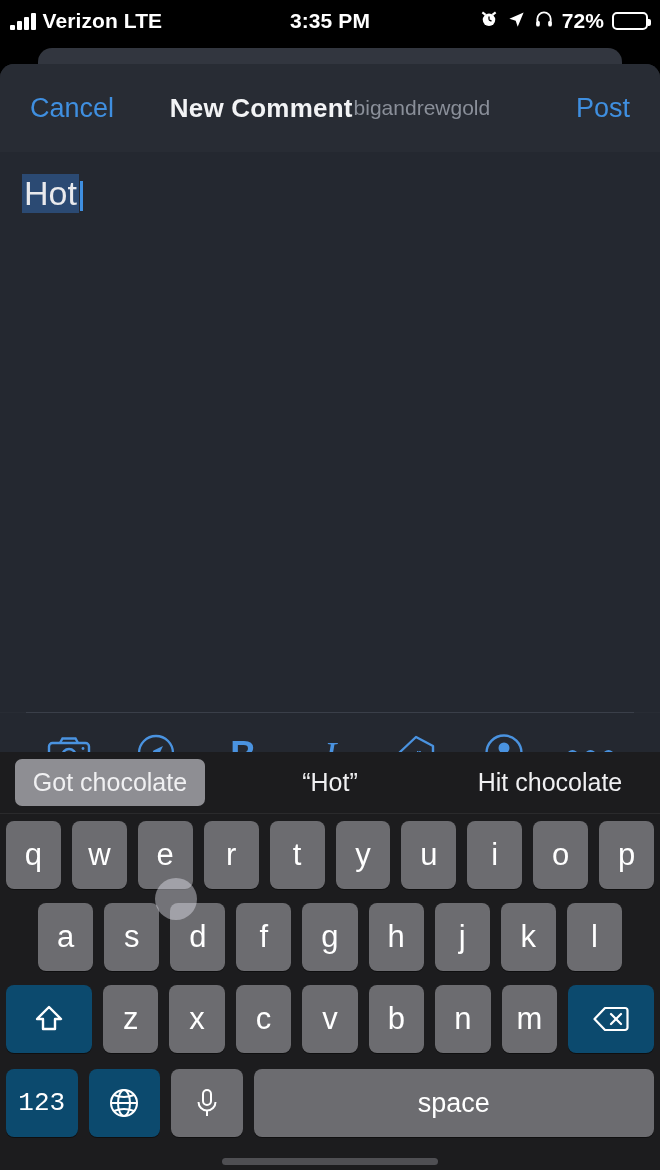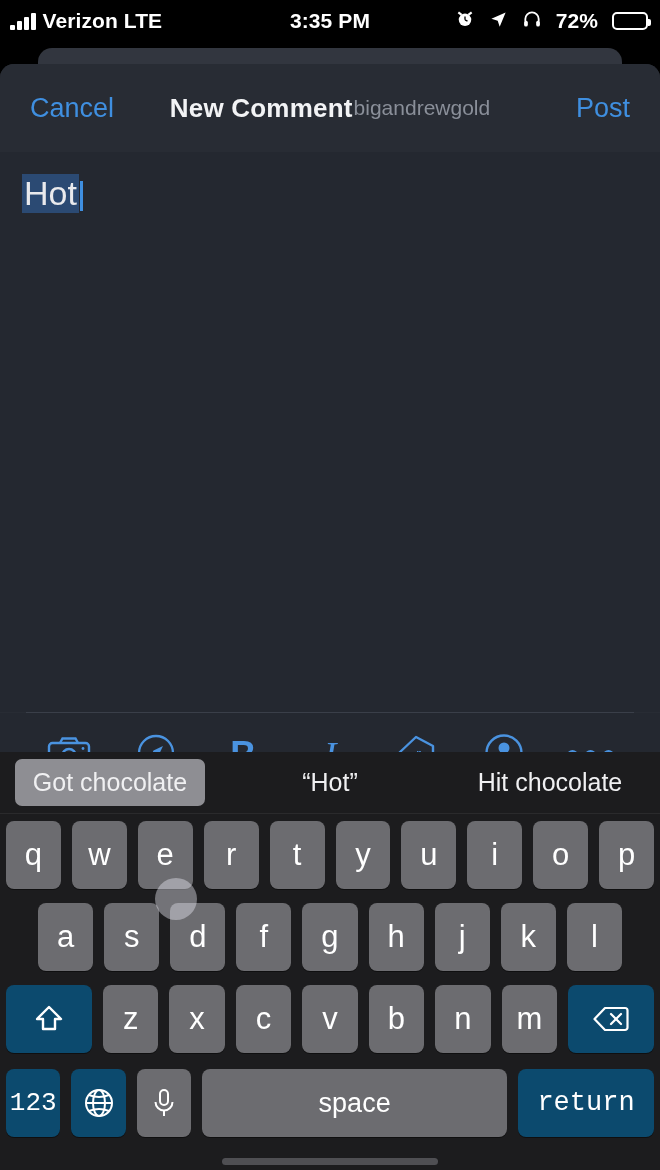--- a/index.html
+++ b/index.html
@@ -25,21 +25,21 @@
   .sb-left {
     position: absolute; left: 10px; top: 0; height: 42px;
     display: flex; align-items: center; gap: 7px;
   }
   .sb-center {
     position: absolute; left: 0; width: 660px; top: 0; height: 42px;
     display: flex; align-items: center; justify-content: center;
   }
   .sb-right {
     position: absolute; right: 12px; top: 0; height: 42px;
-    display: flex; align-items: center; gap: 14px;
+    display: flex; align-items: center; gap: 8px;
   }
   .sb-text { font-size: 21px; font-weight: 600; letter-spacing: .1px; }
   .signal { display: flex; align-items: flex-end; gap: 2.5px; height: 17px; }
   .signal i { display: block; width: 4.5px; background: #fff; border-radius: 1px; }
   .signal i:nth-child(1) { height: 5px; }
   .signal i:nth-child(2) { height: 9px; }
   .signal i:nth-child(3) { height: 13px; }
   .signal i:nth-child(4) { height: 17px; }
   .battery {
     width: 36px; height: 18px; border: 2px solid #fff;
@@ -406,21 +406,20 @@
         <div class="key">
           <span>
             <svg width="28" height="32" viewBox="0 0 28 32" fill="none" stroke="#fff" stroke-width="2">
               <rect x="10" y="3" width="8" height="15" rx="4"></rect>
               <path d="M5.5 15 a8.5 8.5 0 0 0 17 0"></path>
               <line x1="14" y1="23.5" x2="14" y2="29"></line>
             </svg>
           </span>
         </div>
         <div class="key space">space</div>
-        <div class="key dark ret">return</div>
       </div>
 
       <div class="home-indicator"></div>
     </div>
 
   </div>
 
   <div class="touch-dot"></div>
 
 </div>

